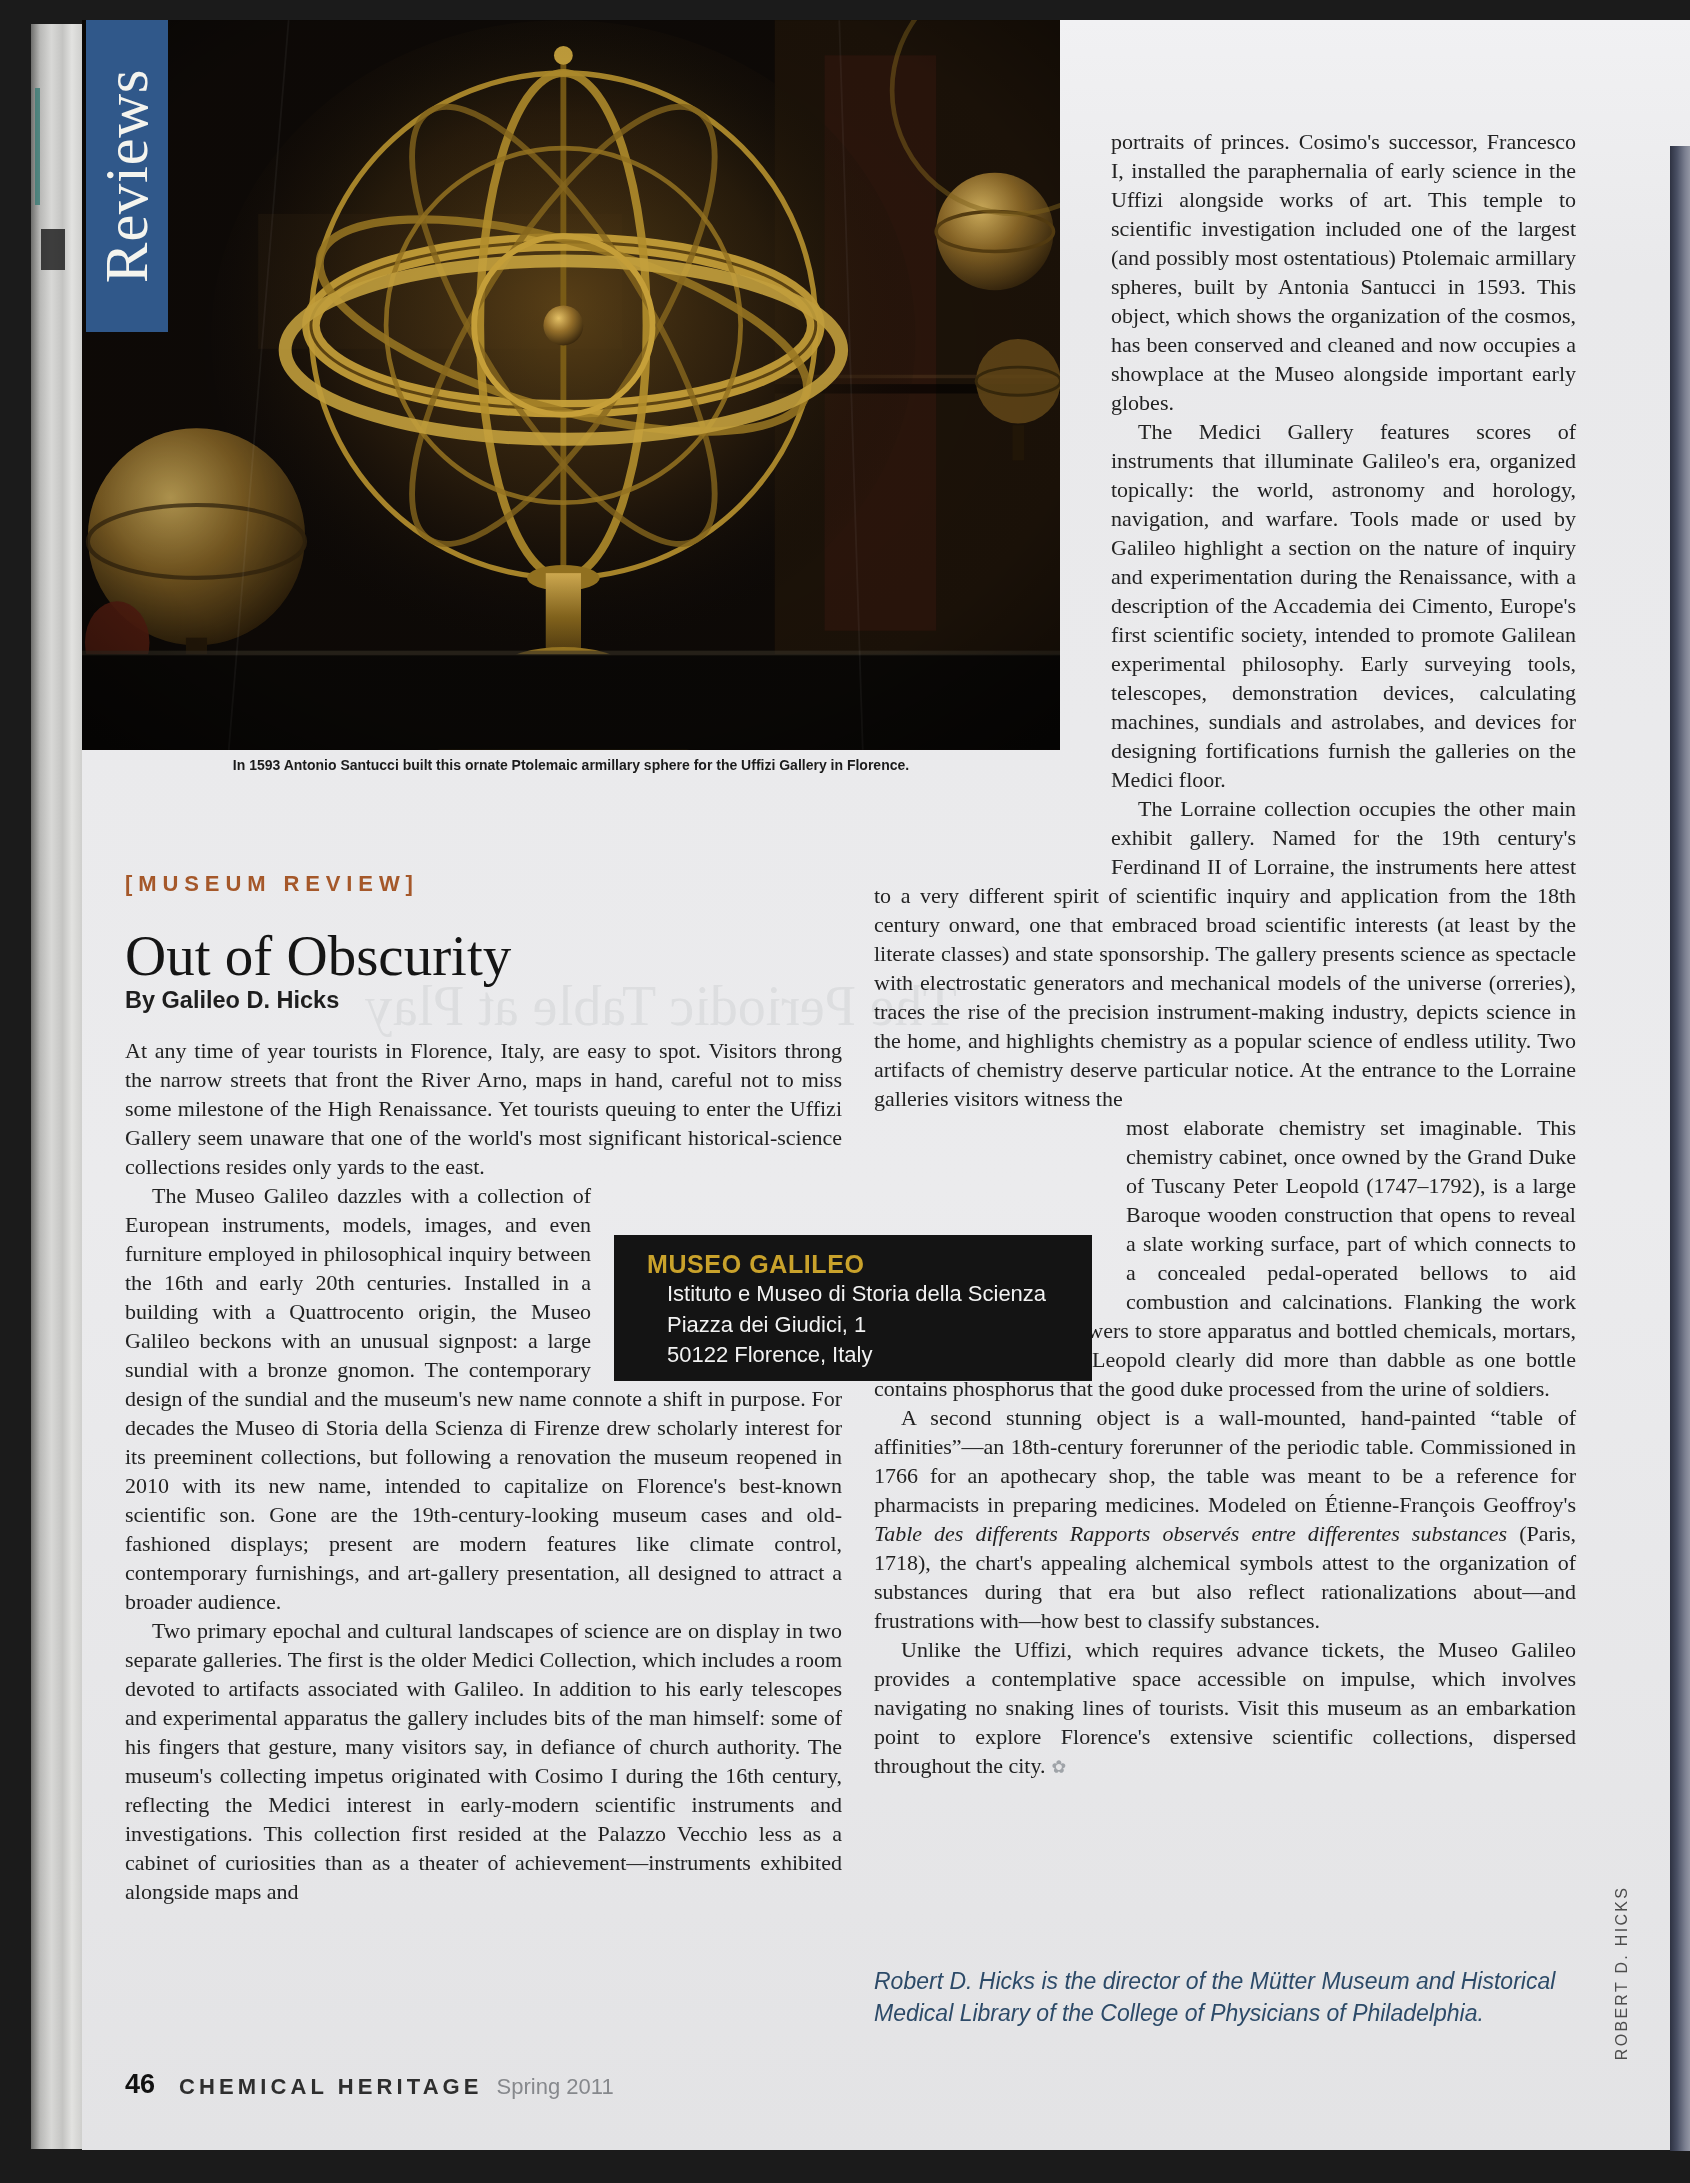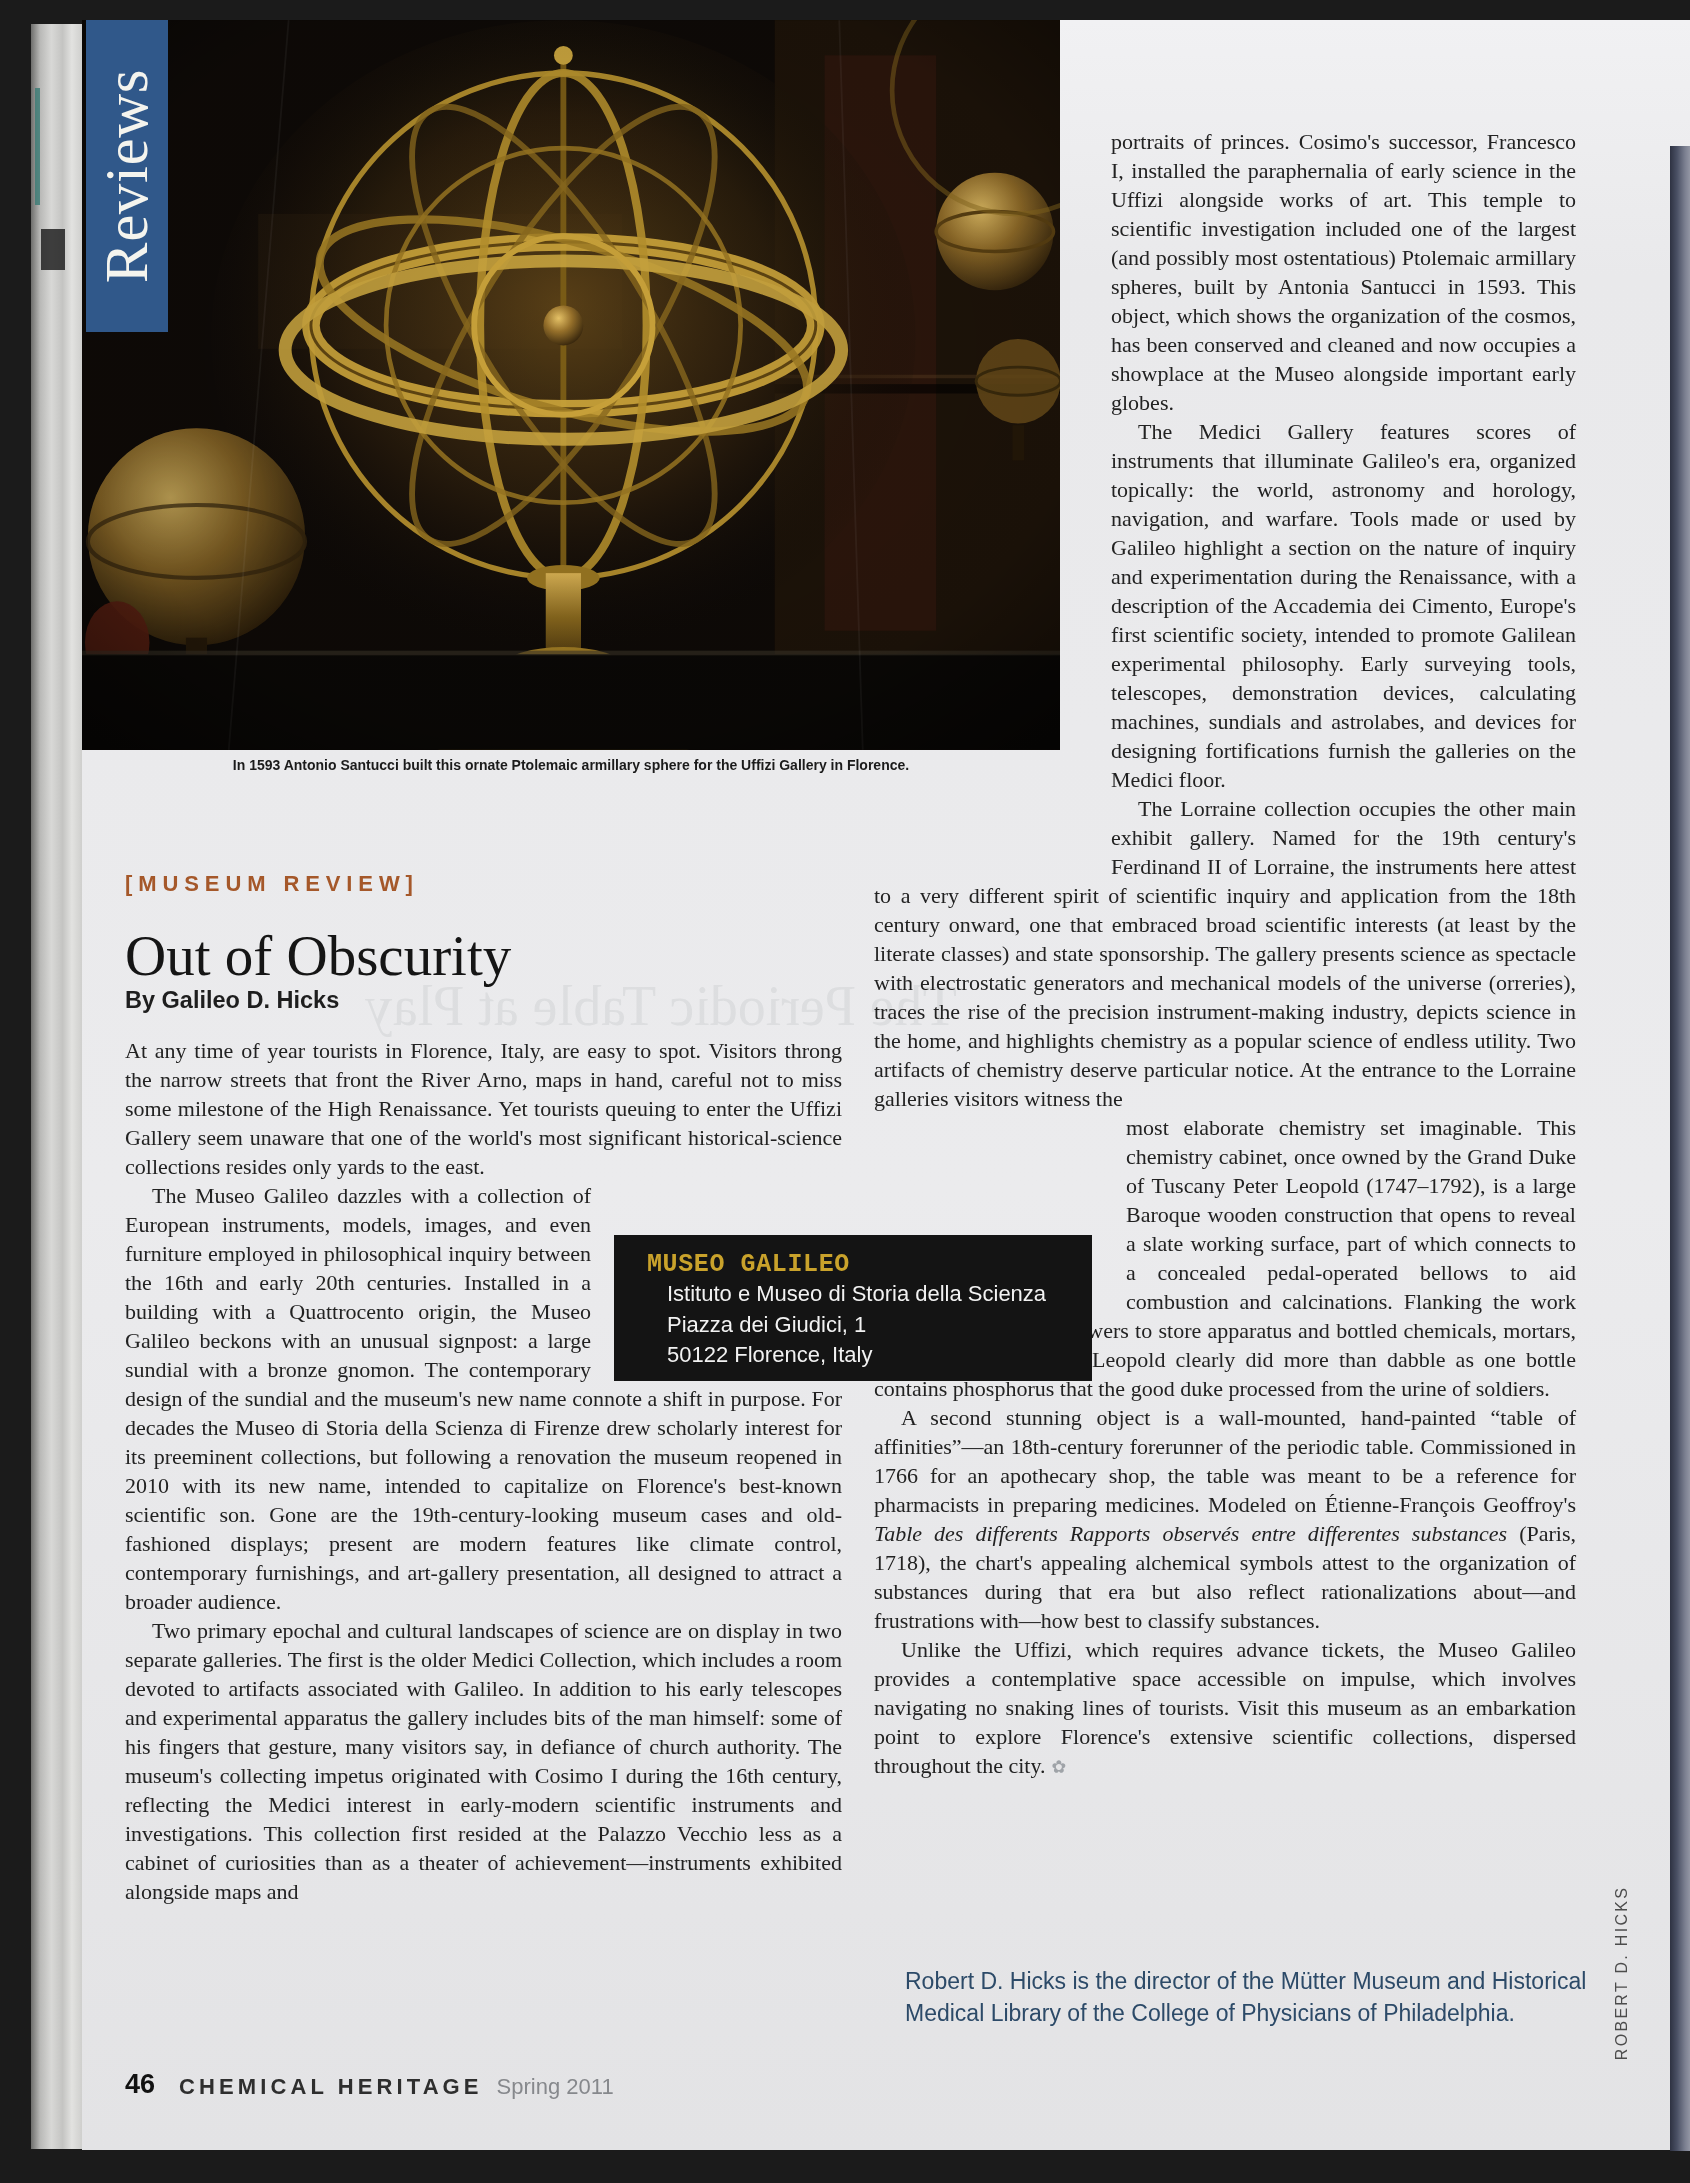--- a/index.html
+++ b/index.html
@@ -44,27 +44,27 @@
   .headline{font-family:"Liberation Serif",serif;font-weight:400;font-size:57px;line-height:1.05;
         color:#151515;margin:28px 0 0 0;text-align:left;letter-spacing:0px;}
   .byline{font-family:"Liberation Sans",sans-serif;font-weight:bold;font-size:23.5px;color:#1e1e1e;
         margin:27px 0 0 0;text-align:left;}
   .first-para{margin-top:21px !important;}
   .ital{font-style:italic;}
   .end-mark{font-family:"DejaVu Sans",sans-serif;font-size:17.6px;color:#9fa3a8;margin-left:5.9px;}
   
   .museo-box{position:absolute;left:614px;top:1235px;width:478px;height:146px;background:#141414;
         box-sizing:border-box;padding:15.3px 0 0 33px;font-family:"Liberation Sans",sans-serif;}
-  .museo-box .mb-title{font-weight:bold;font-size:25px;letter-spacing:0.6px;color:#c9a22b;font-family:Liberation Mono, monospace;}
+  .museo-box .mb-title{font-weight:bold;font-size:25px;letter-spacing:0.6px;color:#c9a22b;}
   .museo-box .mb-line{font-size:22px;color:#f2f2f2;line-height:30.5px;margin-left:20px;}
   .museo-box .mb-line:first-of-type{margin-top:5.9px;}
   
   .bio{position:absolute;left:874px;top:1965px;width:723px;
-        font-family:"Liberation Sans",sans-serif;font-size:23px;line-height:32px;
-        color:#2c4a68;text-align:left;margin-left:31px;}
+        font-family:"Liberation Sans",sans-serif;font-style:italic;font-size:23px;line-height:32px;
+        color:#2c4a68;text-align:left;}
   
   .footer{position:absolute;left:125px;top:2069px;display:flex;align-items:flex-end;
         font-family:"Liberation Sans",sans-serif;}
   .page-num{font-weight:bold;font-size:27px;color:#111;}
   .mag-name{font-weight:bold;font-size:22px;letter-spacing:4.1px;color:#2e2e2e;margin-left:24px;}
   .issue{font-size:22px;color:#86888c;margin-left:14px;}
   
   .photo-credit{position:absolute;left:1609px;top:1909px;width:25px;height:127px;}
   .photo-credit span{position:absolute;left:50%;top:50%;transform:translate(-50%,-50%) rotate(-90deg);
         white-space:nowrap;font-family:"Liberation Sans",sans-serif;font-size:16px;

